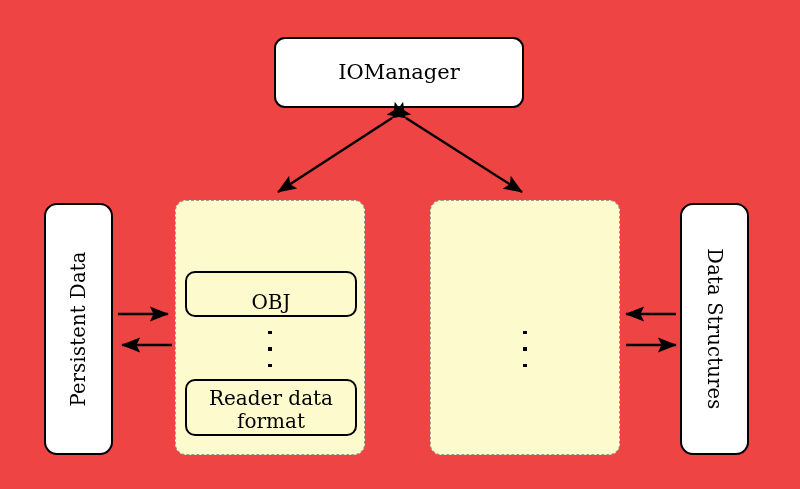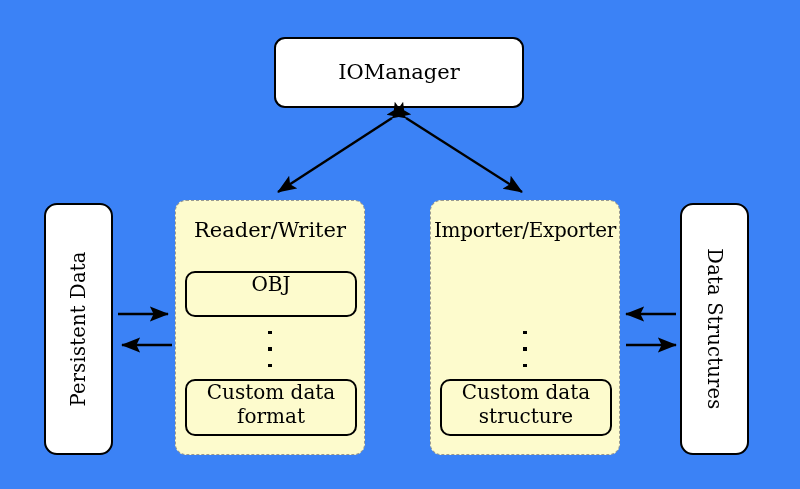--- a/index.html
+++ b/index.html
@@ -1,18 +1,18 @@
 <!DOCTYPE html>
 <html><head>
 <meta charset="utf-8">
 <style>
   html,body{margin:0;padding:0;background:#ffffff;}
   body{width:800px;height:489px;overflow:hidden;
        font-family:"DejaVu Serif","Liberation Serif",serif;color:#000;}
-  #stage{position:relative;width:800px;height:489px;background:#3b82f6;}
+  #stage{position:relative;width:800px;height:489px;background:#ef4444;}
 
   
   .node{
     position:absolute;
     box-sizing:border-box;
     border:2.6px solid #000;
     border-radius:11px;
     background:#ffffff;
     display:flex;align-items:center;justify-content:center;
     text-align:center;
@@ -57,21 +57,21 @@
   }
   #panel-importer-exporter .panel-title{font-size:20px;letter-spacing:-0.3px;}
 
   
   .subnode{
     position:absolute;
     box-sizing:border-box;
     border:2.6px solid #000;
     border-radius:10px;
     background:#fdfbcd;
-    display:flex;align-items:flex-start;justify-content:center;
+    display:flex;align-items:flex-end;justify-content:center;
     text-align:center;
     font-size:20px;
     line-height:1.18;
   }
   .sub-top{left:9px;top:70px;width:172px;height:46px;}
   .sub-bottom{left:9px;top:178px;width:172px;height:57px;}
 
   
   .vdots{
     position:absolute;
@@ -97,56 +97,48 @@
 
   <div class="node tall" id="persistent-data">
     <span class="vlabel ccw">Persistent Data</span>
   </div>
 
   <div class="node tall" id="data-structures">
     <span class="vlabel cw">Data Structures</span>
   </div>
 
   <div class="panel" id="panel-reader-writer">
-    <div class="panel-title">Reader/Writer</div>
 
     <div class="subnode sub-top">
       <span class="lbl">OBJ</span>
     </div>
 
     <div class="vdots">
       <i></i>
         <i></i>
         <i></i>
     </div>
 
     <div class="subnode sub-bottom">
       <span>
-        <span class="lbl">Custom</span>
+        <span class="lbl">Reader</span>
         <span class="lbl">data format</span>
       </span>
     </div>
   </div>
 
   <div class="panel" id="panel-importer-exporter">
-    <div class="panel-title">Importer/Exporter</div>
 
 
     <div class="vdots">
       <i></i>
         <i></i>
         <i></i>
     </div>
 
-    <div class="subnode sub-bottom">
-      <span>
-        <span class="lbl">Custom data</span>
-        <span class="lbl">structure</span>
-      </span>
-    </div>
   </div>
 
   <svg id="arrows" viewBox="0 0 800 489">
     <defs>
       <marker id="ah" markerWidth="9" markerHeight="9" refX="7.6" refY="3.2" orient="auto" markerUnits="strokeWidth">
         <path d="M0,0 L8,3.2 L0,6.4 L1.6,3.2 z" fill="#000"></path>
       </marker>
     </defs>
 
     <line x1="392" y1="118" x2="278" y2="192" stroke="#000" stroke-width="2.4" marker-start="url(#ah)" marker-end="url(#ah)"></line>

